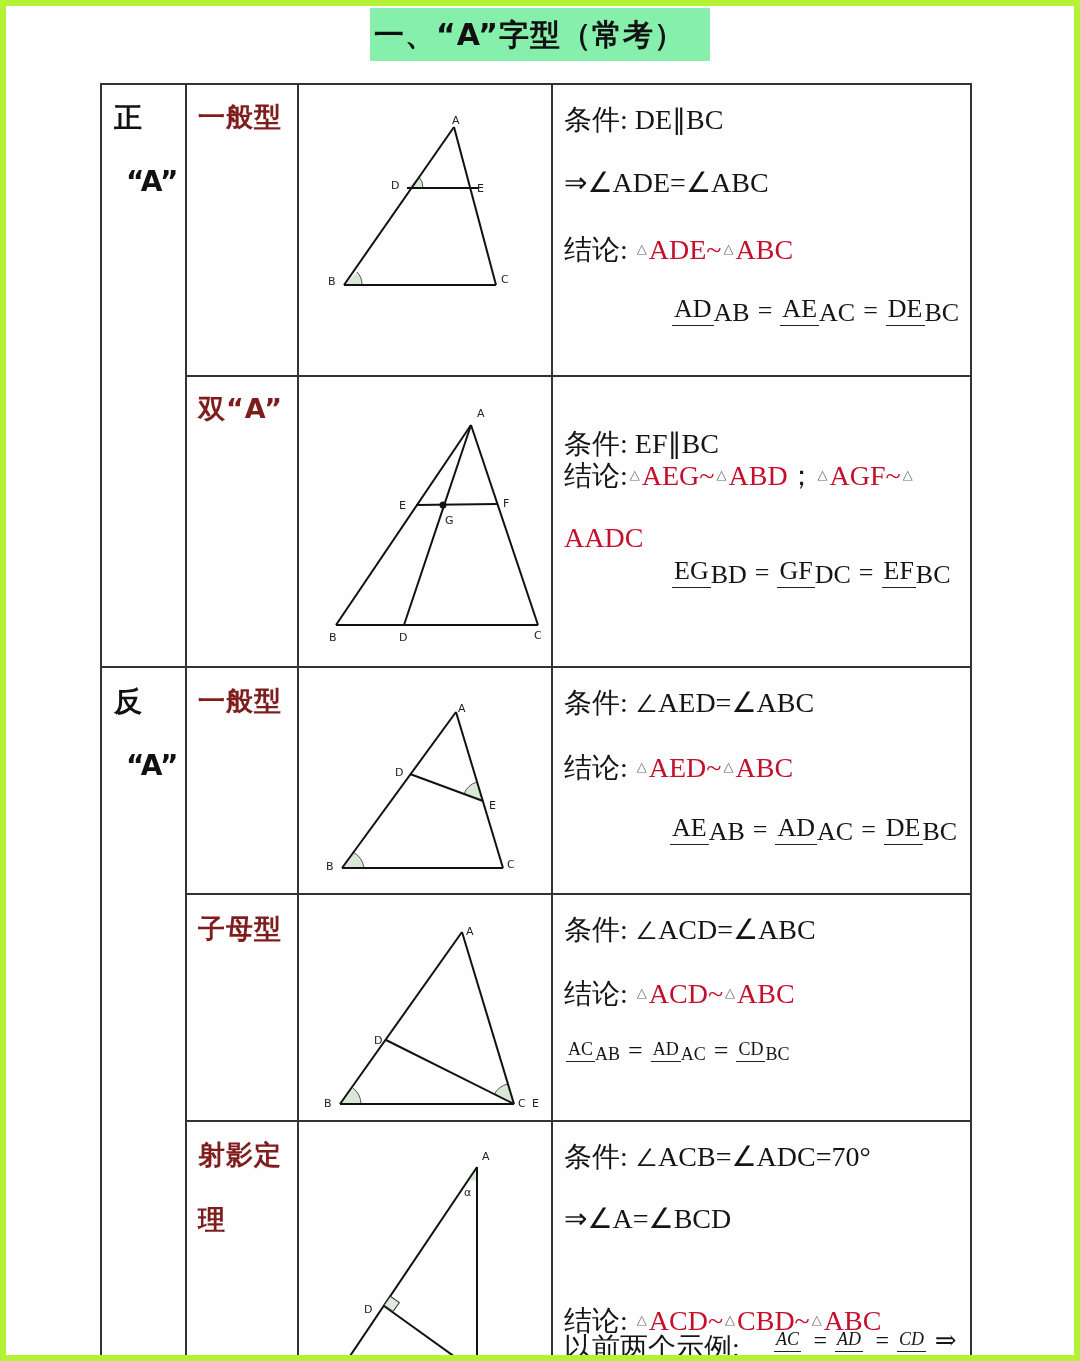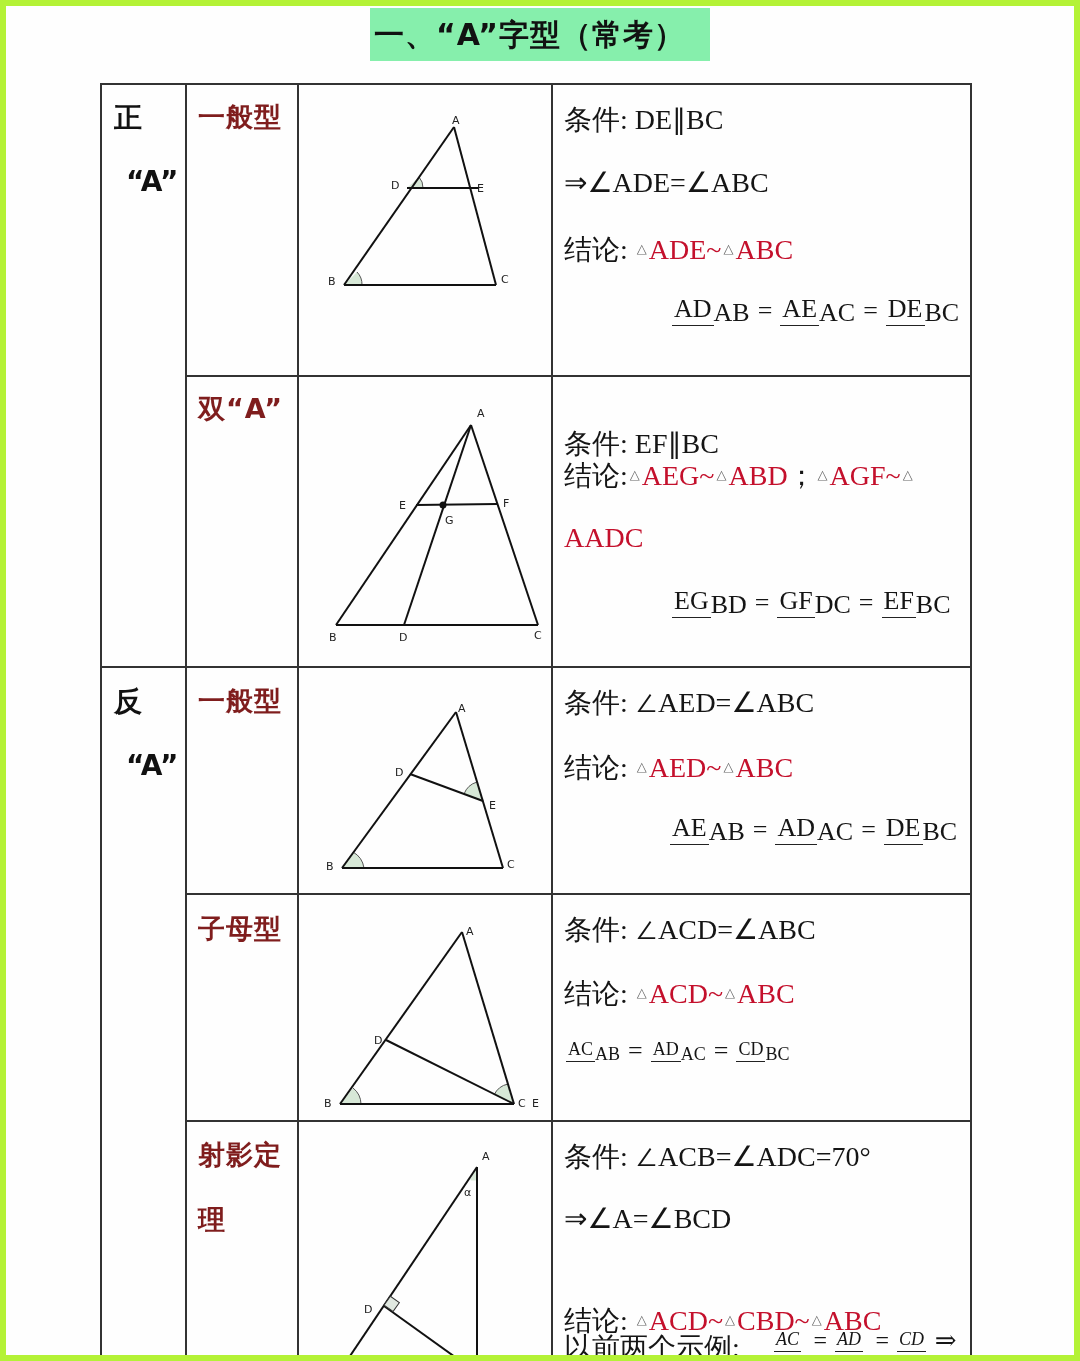--- a/index.html
+++ b/index.html
@@ -120,21 +120,21 @@
           <text x="201" y="130">F</text>
           <text x="143" y="147">G</text>
         </svg>
         <div class="txt" style="left:462px; top:308px;margin-top:32px;">
           <span>条件:</span> <span>EF∥BC</span>
         </div>
         <div class="txt" style="left:462px; top:372px;text-align:right;">
           <span>结论:</span><span class="tri">△</span><span class="red">AEG~</span><span class="tri">△</span><span class="red">ABD</span><span>；</span><span class="tri">△</span><span class="red">AGF~</span><span class="tri">△</span>
         </div>
         <div class="txt red" style="left:462px; top:437px;">AADC</div>
-        <div class="frac-row" style="left:566px; top:502px; font-size:26px;">
+        <div class="frac-row" style="left:566px; top:472px; font-size:26px;">
           <span class="frac">
               <span class="num">EG</span>
               <span class="den">BD</span>
             </span>
           <span class="eq">=</span>
           <span class="frac">
               <span class="num">GF</span>
               <span class="den">DC</span>
             </span>
           <span class="eq">=</span>

